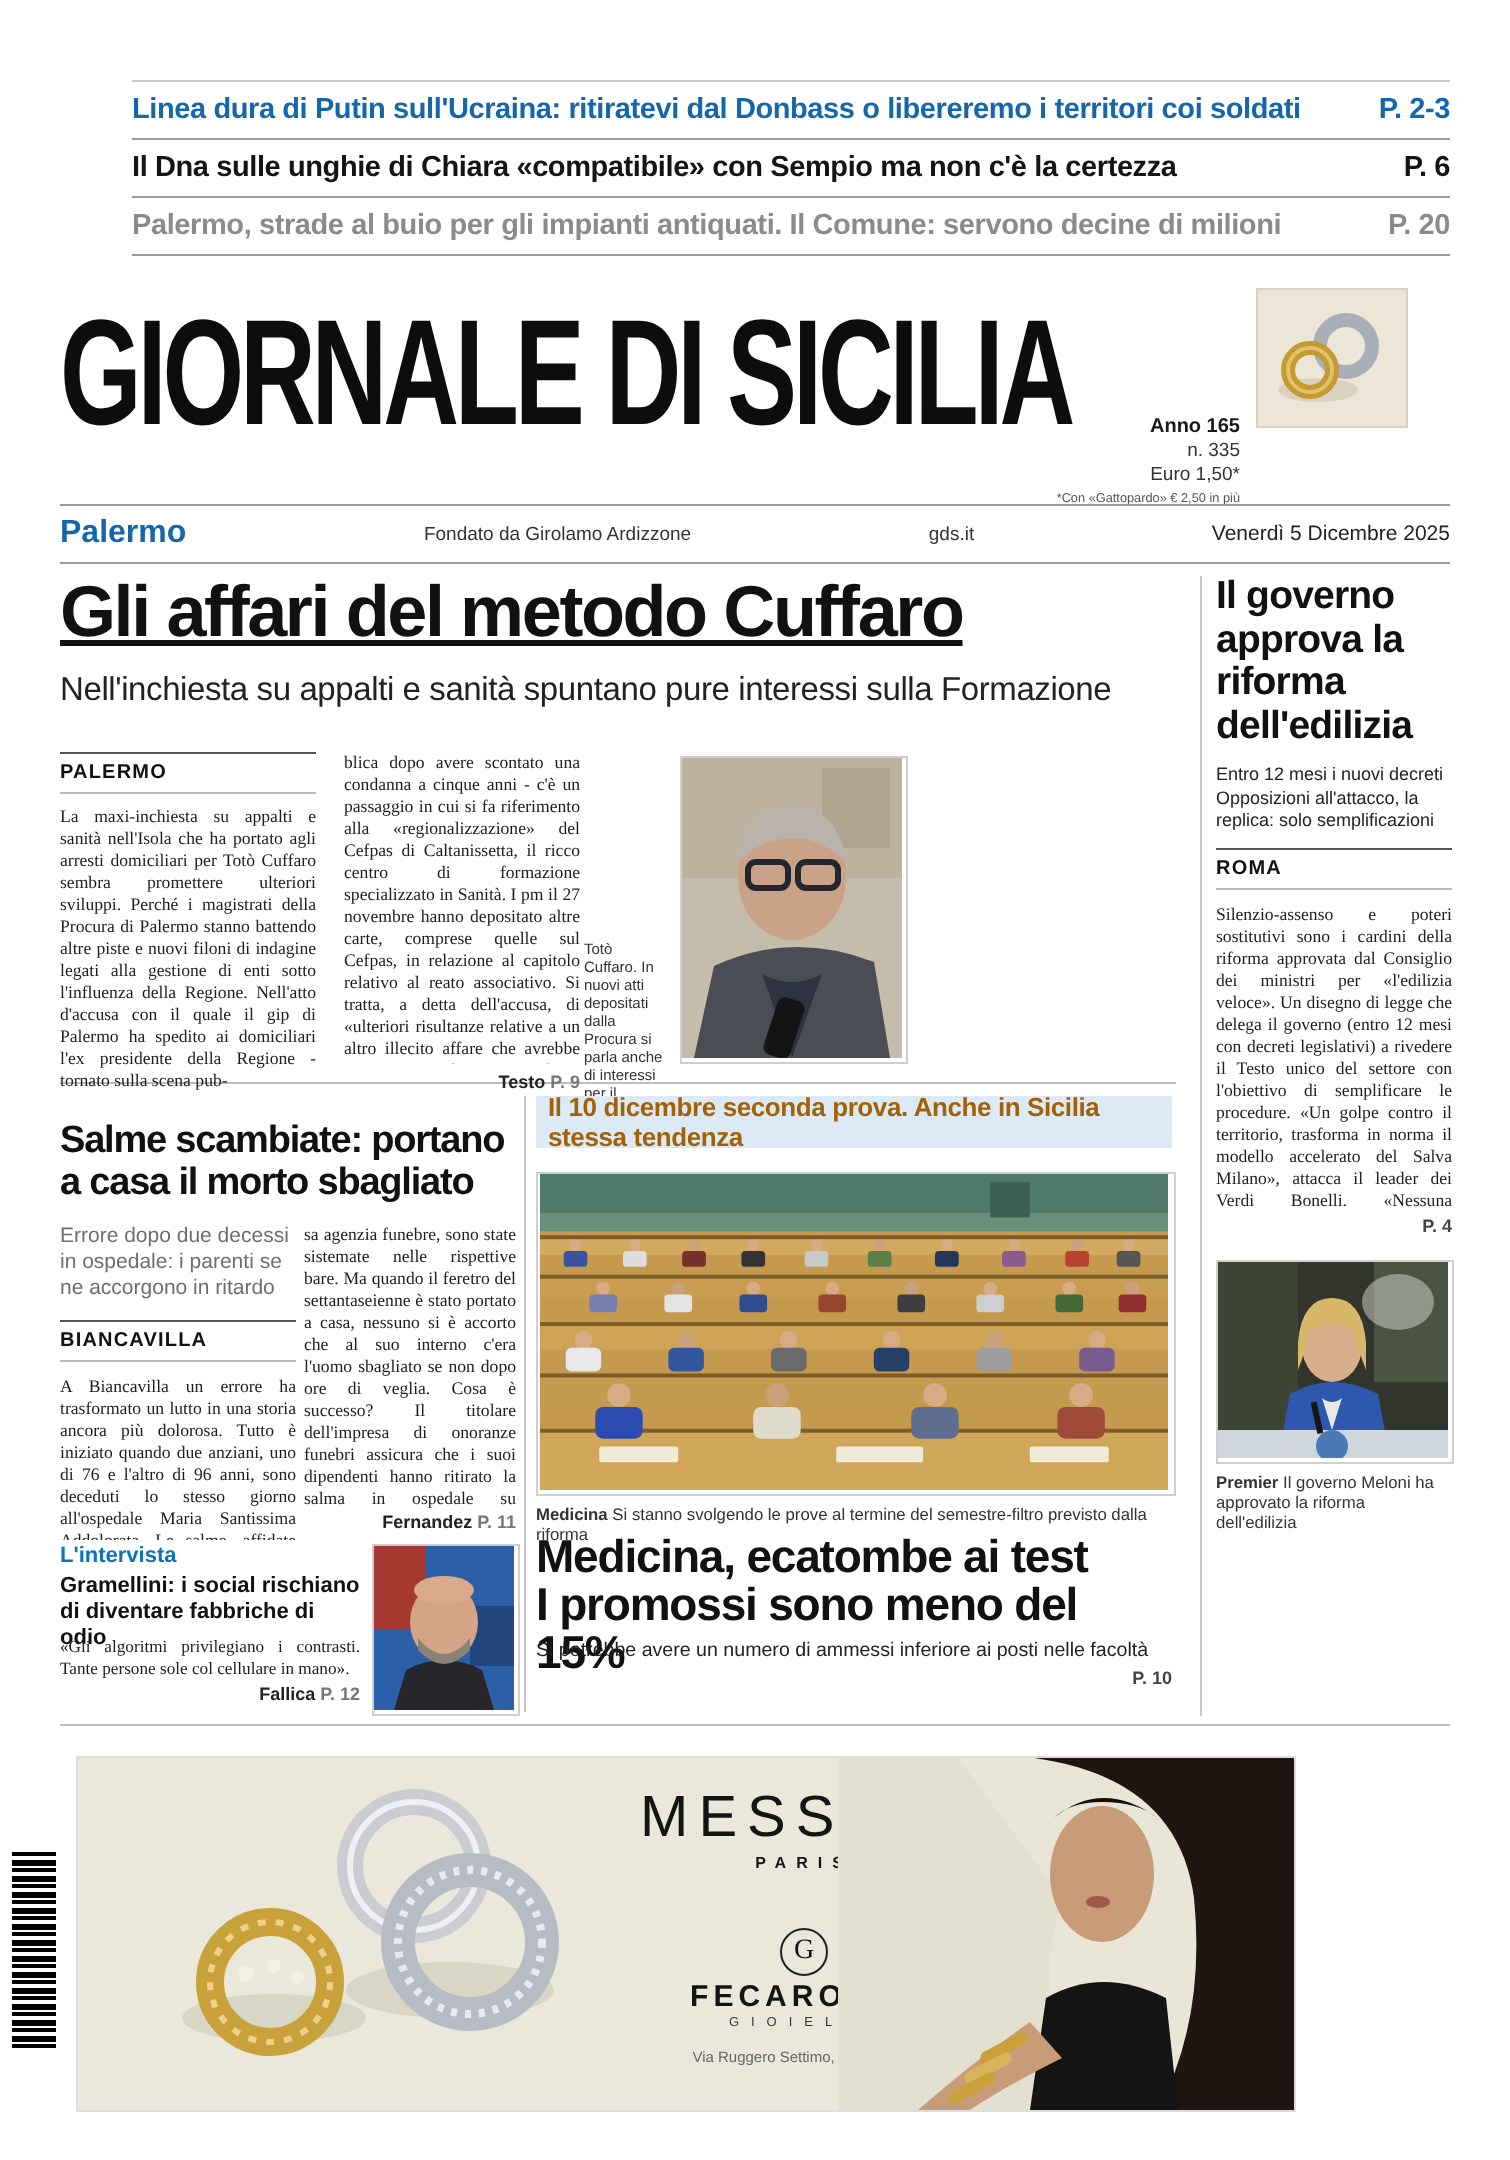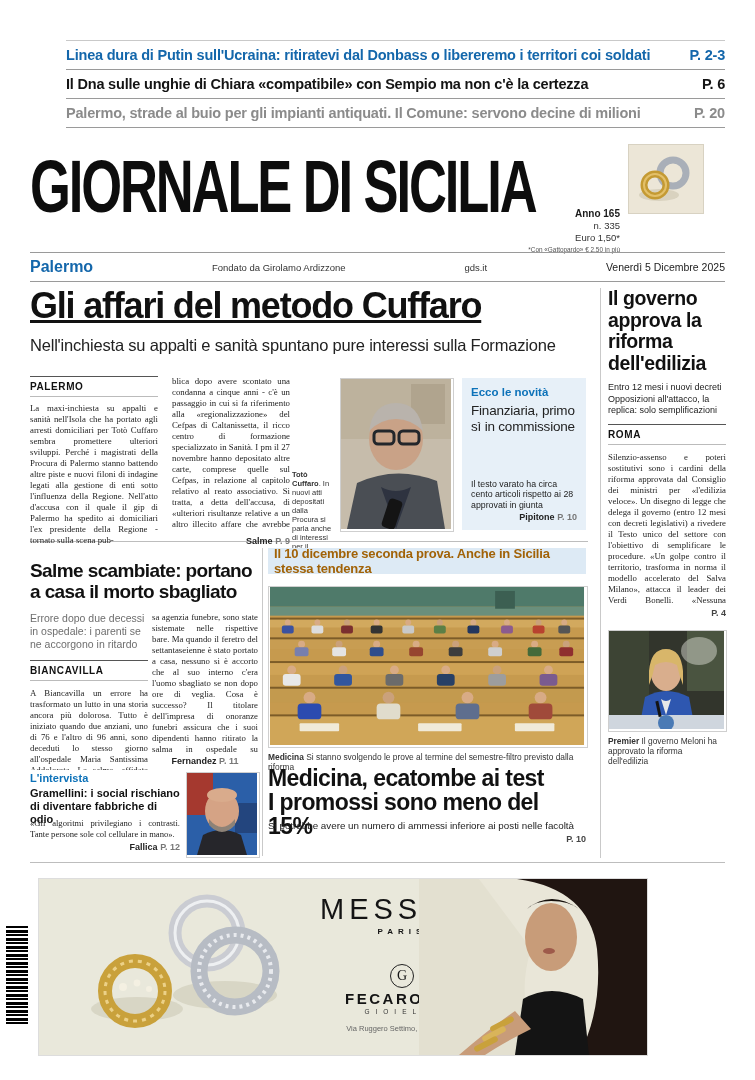--- a/index.html
+++ b/index.html
@@ -38,38 +38,38 @@
   .bodytxt{font-family:"Liberation Serif",serif;font-size:8.8px;line-height:11px;color:#1d1d1d;
            text-align:justify;overflow:hidden;}
   .byline{font-size:9px;text-align:right;color:#222;}
   .byline .nm{font-weight:bold;} .byline .pg{color:#777;font-weight:bold;}
   .lead-col1{position:absolute;left:30px;top:376px;width:128px;}
   .lead-col1 .bodytxt{height:146px;margin-top:6px;}
   .lead-col2{position:absolute;left:172px;top:376px;width:118px;}
   .lead-col2 .bodytxt{height:156px;}
   .lead-byline{position:absolute;left:172px;top:536px;width:118px;}
   .lead-caption{position:absolute;left:292px;top:470px;width:42px;font-size:7.5px;line-height:9px;color:#333;}
-  .lead-caption .cb{font-weight:bold;}
+  .lead-caption .cb{font-weight:normal;}
   .photo{border:1px solid #cfcfcf;overflow:hidden;}
   .ph-cuffaro{position:absolute;left:340px;top:378px;width:112px;height:152px;}
   
   .finbox{position:absolute;left:462px;top:378px;width:124px;height:152px;background:#e7f0f8;
           padding:8px 9px;box-sizing:border-box;}
   .finbox .lbl{color:#0d72b9;font-weight:bold;font-size:11.5px;}
   .finbox .ttl{font-size:13.5px;line-height:15.5px;color:#222;margin-top:5px;letter-spacing:-.2px;}
   .finbox .sum{position:absolute;left:9px;right:9px;bottom:20px;font-size:8.8px;line-height:10.5px;color:#222;}
   .finbox .byline{position:absolute;right:9px;bottom:8px;left:9px;}
   
   .salme-h{position:absolute;left:30px;top:560px;width:232px;font-size:19px;font-weight:800;
            letter-spacing:-.6px;line-height:21px;color:#111;}
   .salme-deck{position:absolute;left:30px;top:612px;width:118px;font-size:10.5px;line-height:13px;color:#6e6e6e;}
   .salme-kick{position:absolute;left:30px;top:660px;width:118px;}
   .salme-c1{position:absolute;left:30px;top:688px;width:118px;height:82px;}
   .salme-c2{position:absolute;left:152px;top:612px;width:106px;height:142px;}
-  .salme-byline{position:absolute;left:152px;top:756px;width:106px;text-align:center;}
+  .salme-byline{position:absolute;left:152px;top:756px;width:106px;}
   
   .int-lbl{position:absolute;left:30px;top:772px;color:#0d72b9;font-weight:bold;font-size:11px;}
   .int-h{position:absolute;left:30px;top:787px;width:152px;font-size:11px;font-weight:800;line-height:13px;color:#111;}
   .int-sum{position:absolute;left:30px;top:818px;width:150px;font-family:"Liberation Serif",serif;
            font-size:8.6px;line-height:10.5px;text-align:justify;color:#1d1d1d;}
   .int-byline{position:absolute;left:80px;top:842px;width:100px;}
   .ph-gram{position:absolute;left:186px;top:772px;width:72px;height:84px;}
   
   .med-kick{position:absolute;left:268px;top:548px;width:318px;height:26px;background:#ddeaf5;
             color:#a16207;font-weight:bold;font-size:13px;display:flex;align-items:center;
@@ -165,50 +165,41 @@
   <div class="lead-h1">Gli affari del metodo Cuffaro</div>
   <div class="lead-deck">Nell'inchiesta su appalti e sanità spuntano pure interessi sulla Formazione</div>
   <div class="lead-col1">
     <div class="kicker">PALERMO</div>
     <div class="bodytxt">La maxi-inchiesta su appalti e sanità nell'Isola che ha portato agli arresti domiciliari per Totò Cuffaro sembra promettere ulteriori sviluppi. Perché i magistrati della Procura di Palermo stanno battendo altre piste e nuovi filoni di indagine legati alla gestione di enti sotto l'influenza della Regione. Nell'atto d'accusa con il quale il gip di Palermo ha spedito ai domiciliari l'ex presidente della Regione - tornato sulla scena pub-</div>
   </div>
   <div class="lead-col2">
     <div class="bodytxt">blica dopo avere scontato una condanna a cinque anni - c'è un passaggio in cui si fa riferimento alla «regionalizzazione» del Cefpas di Caltanissetta, il ricco centro di formazione specializzato in Sanità. I pm il 27 novembre hanno depositato altre carte, comprese quelle sul Cefpas, in relazione al capitolo relativo al reato associativo. Si tratta, a detta dell'accusa, di «ulteriori risultanze relative a un altro illecito affare che avrebbe interessato l'ex presidente Cuffaro».</div>
   </div>
   <div class="lead-byline byline">
-    <span class="nm">Salme</span>
+    <span class="nm">Testo</span>
     <span class="pg">P. 9</span>
   </div>
   <div class="lead-caption">
     <span class="cb">Totò Cuffaro</span>.
     <span>In nuovi atti depositati dalla Procura si parla anche di interessi per il Cefpas</span>
   </div>
   <div class="photo ph-cuffaro">
     <svg width="110" height="150" viewBox="0 0 110 150">
       <rect width="110" height="150" fill="#c6bcab"></rect>
       <rect x="0" y="0" width="110" height="60" fill="#bdb29d"></rect>
       <rect x="70" y="5" width="34" height="40" fill="#b0a48e"></rect>
       <rect x="6" y="10" width="26" height="34" fill="#b3a florea" opacity="0"></rect>
       <path d="M6,150 L16,104 Q55,86 96,102 L104,150 Z" fill="#4a4e54"></path>
       <path d="M40,108 L55,150 L70,108 Q55,116 40,108Z" fill="#2e3340"></path>
       <ellipse cx="55" cy="60" rx="27" ry="31" fill="#c9a287"></ellipse>
       <path d="M28,52 Q32,24 55,24 Q78,24 82,52 Q70,40 55,40 Q40,40 28,52Z" fill="#b9b3ac"></path>
       <rect x="33" y="52" width="20" height="13" rx="4" fill="none" stroke="#23262b" stroke-width="3"></rect>
       <rect x="58" y="52" width="20" height="13" rx="4" fill="none" stroke="#23262b" stroke-width="3"></rect>
       <rect x="44" y="120" width="14" height="30" rx="4" fill="#141414" transform="rotate(18 51 135)"></rect>
     </svg>
-  </div>
-  <div class="finbox">
-    <div class="lbl">Ecco le novità</div>
-    <div class="ttl">Finanziaria, primo sì in commissione</div>
-    <div class="sum">Il testo varato ha circa cento articoli rispetto ai 28 approvati in giunta</div>
-    <div class="byline">
-      <span class="nm">Pipitone</span>
-      <span class="pg">P. 10</span>
-    </div>
   </div>
 
   <div class="salme-h">Salme scambiate: portano a casa il morto sbagliato</div>
   <div class="salme-deck">Errore dopo due decessi in ospedale: i parenti se ne accorgono in ritardo</div>
   <div class="salme-kick kicker">BIANCAVILLA</div>
   <div class="salme-c1 bodytxt">A Biancavilla un errore ha trasformato un lutto in una storia ancora più dolorosa. Tutto è iniziato quando due anziani, uno di 76 e l'altro di 96 anni, sono deceduti lo stesso giorno all'ospedale Maria Santissima Addolorata. Le salme, affidate alla stes-</div>
   <div class="salme-c2 bodytxt">sa agenzia funebre, sono state sistemate nelle rispettive bare. Ma quando il feretro del settantaseienne è stato portato a casa, nessuno si è accorto che al suo interno c'era l'uomo sbagliato se non dopo ore di veglia. Cosa è successo? Il titolare dell'impresa di onoranze funebri assicura che i suoi dipendenti hanno ritirato la salma in ospedale su indicazione dei familiari. L'Asp di Catania spiega di non avere responsabilità.</div>
   <div class="salme-byline byline">
     <span class="nm">Fernandez</span>
     <span class="pg">P. 11</span>

